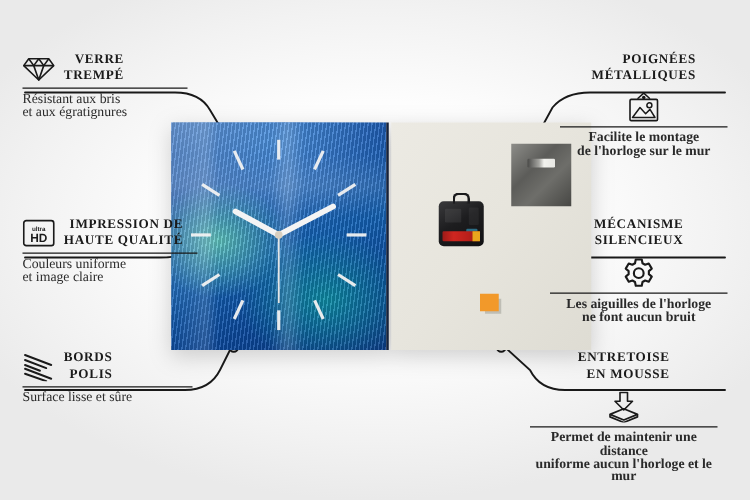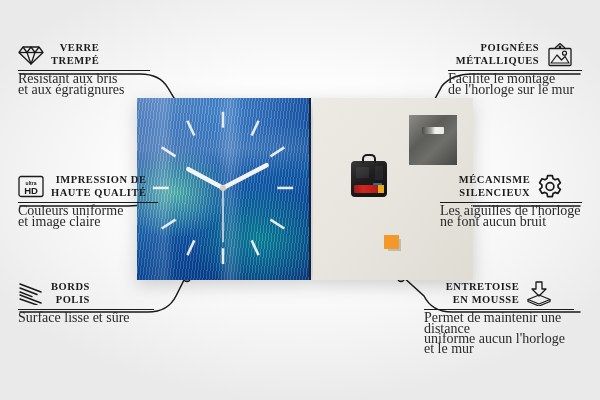--- a/index.html
+++ b/index.html
@@ -154,49 +154,49 @@
   }
 
   
   .feature { position: absolute; }
 
   .feat-head {
     display: flex;
     align-items: center;
     gap: 7px;
   }
-  .feature.right .feat-head { justify-content: center; }
+  .feature.right .feat-head { flex-direction: column; justify-content: space-between; }
 
   .feat-title {
     font-size: 10.5px;
     font-weight: bold;
     letter-spacing: 0.55px;
     line-height: 12.5px;
     color: #1a1a1a;
     text-transform: uppercase;
     white-space: pre-line;
   }
   .feature.left .feat-title { text-align: right; }
   .feature.right .feat-title { text-align: right; }
 
   .feat-rule {
     height: 1.4px;
     background: #191919;
     margin-top: 3px;
   }
 
   .feat-desc {
-    font-size: 14px;
+    font-size: 11px;
     line-height: 10.2px;
     color: #2a2a2a;
     margin-top: 3px;
     white-space: pre-line;
   }
   .feature.left .feat-desc { text-align: left; }
-  .feature.right .feat-desc { text-align: left; }
+  .feature.right .feat-desc { text-align: center; font-weight: bold; }
 
   .icon { flex: 0 0 auto; display: block; }
 
   
   #feat-verre      { left: 18px;  top: 42px;  width: 132px; }
   #feat-impression { left: 18px;  top: 174px; width: 140px; }
   #feat-bords      { left: 18px;  top: 281px; width: 136px; }
 
   #feat-poignees   { left: 448px; top: 42px;  width: 134px; }
   #feat-mecanisme  { left: 440px; top: 174px; width: 142px; }

